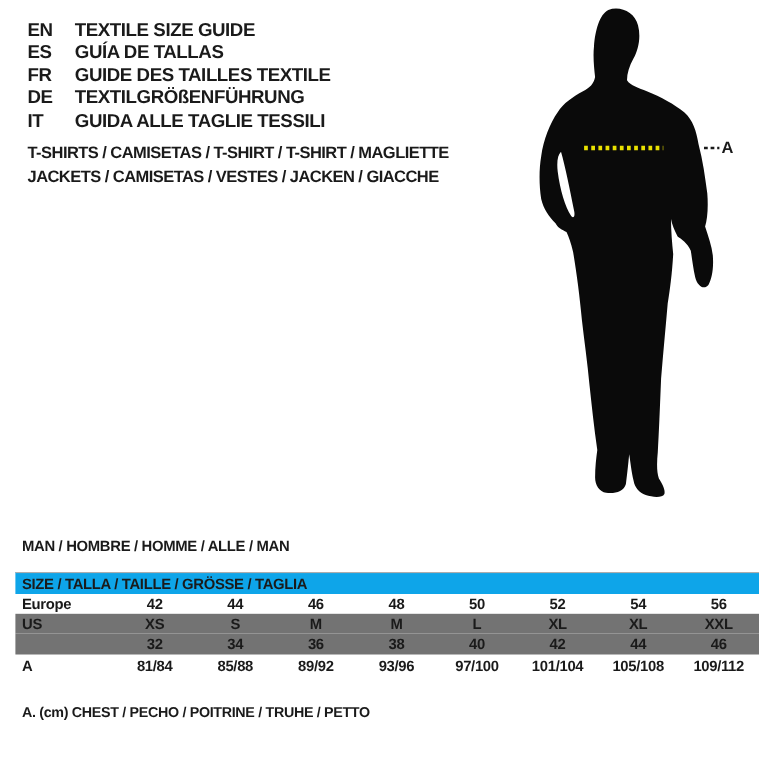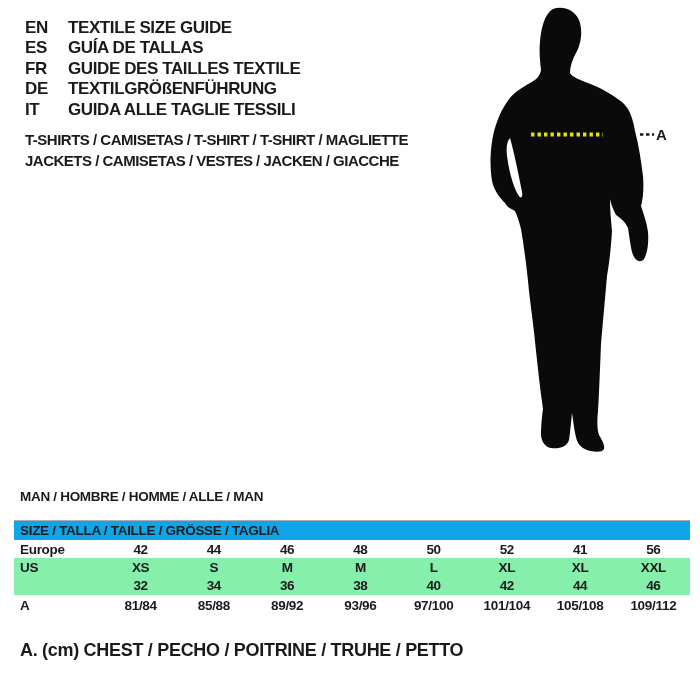--- a/index.html
+++ b/index.html
@@ -19,25 +19,25 @@
   .measure-label{position:absolute;left:656px;top:126px;font-size:15px;letter-spacing:0;}
   
   .section-title{position:absolute;left:20px;top:489px;font-size:13.5px;letter-spacing:-0.3px;}
   
   .size-table{position:absolute;left:14px;top:520px;width:676px;font-size:13.5px;letter-spacing:-0.3px;}
   .thead{height:20px;background:#0ea5e9;border-top:1px solid #adadad;box-sizing:border-box;
          display:flex;align-items:center;padding-left:6px;}
   .trow{display:flex;align-items:center;height:18px;}
   .trow.mid{height:19px;}
   .trow.tall{height:21px;}
-  .trow.band-gray{background:#86efac;}
+  .trow.band-gray{background:#737373;}
   .label-cell{width:90px;box-sizing:border-box;padding-left:6px;text-align:left;}
   .cell{flex:1;text-align:center;}
   
-  .footnote{position:absolute;left:20px;top:640px;font-size:18px;letter-spacing:-0.3px;}
+  .footnote{position:absolute;left:20px;top:640px;font-size:13px;letter-spacing:-0.3px;}
 </style>
 </head>
 <body>
 
 <div class="lang-block">
   <div class="lang-row">
     <span class="lang-code">EN</span>
     <span>TEXTILE SIZE GUIDE</span>
   </div>
   <div class="lang-row">
@@ -127,21 +127,21 @@
   </div>
 
   <div class="trow">
     <div class="label-cell">Europe</div>
     <div class="cell">42</div>
     <div class="cell">44</div>
     <div class="cell">46</div>
     <div class="cell">48</div>
     <div class="cell">50</div>
     <div class="cell">52</div>
-    <div class="cell">41</div>
+    <div class="cell">54</div>
     <div class="cell">56</div>
   </div>
 
   <div class="trow band-gray">
     <div class="label-cell">US</div>
     <div class="cell">XS</div>
     <div class="cell">S</div>
     <div class="cell">M</div>
     <div class="cell">M</div>
     <div class="cell">L</div>

